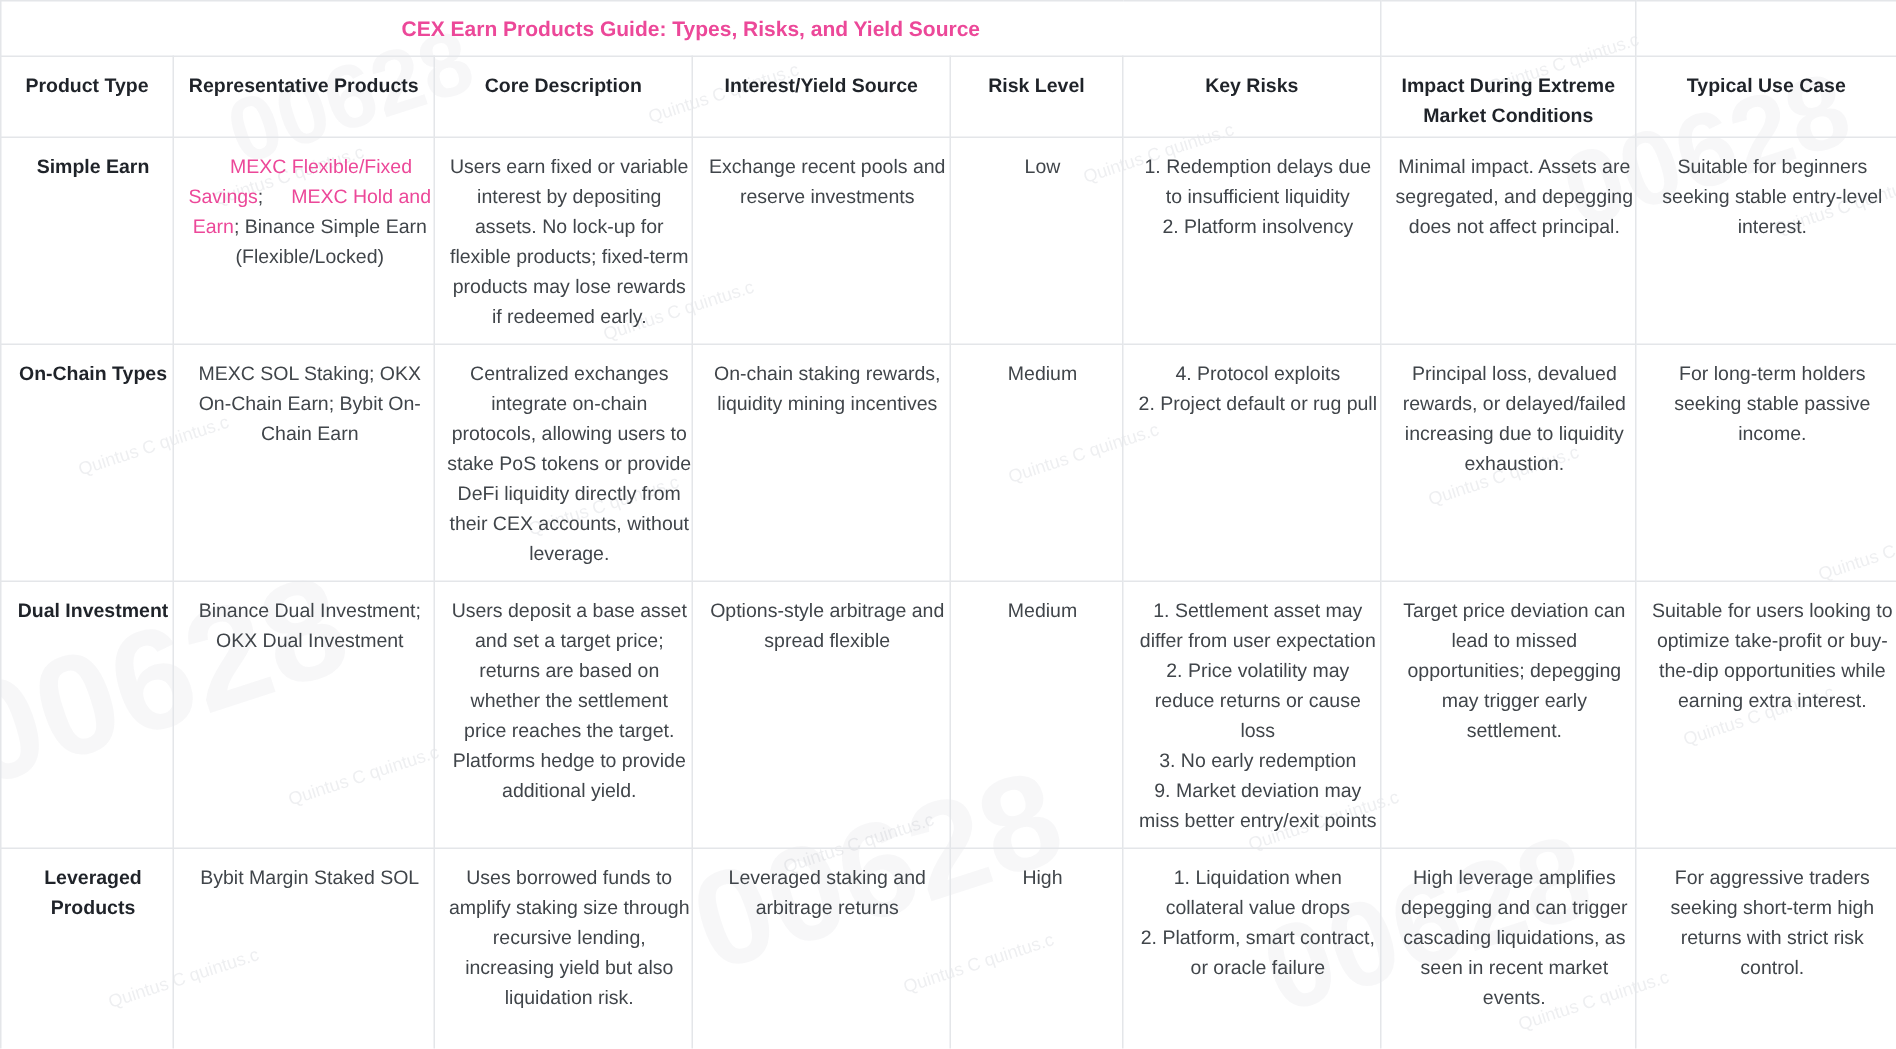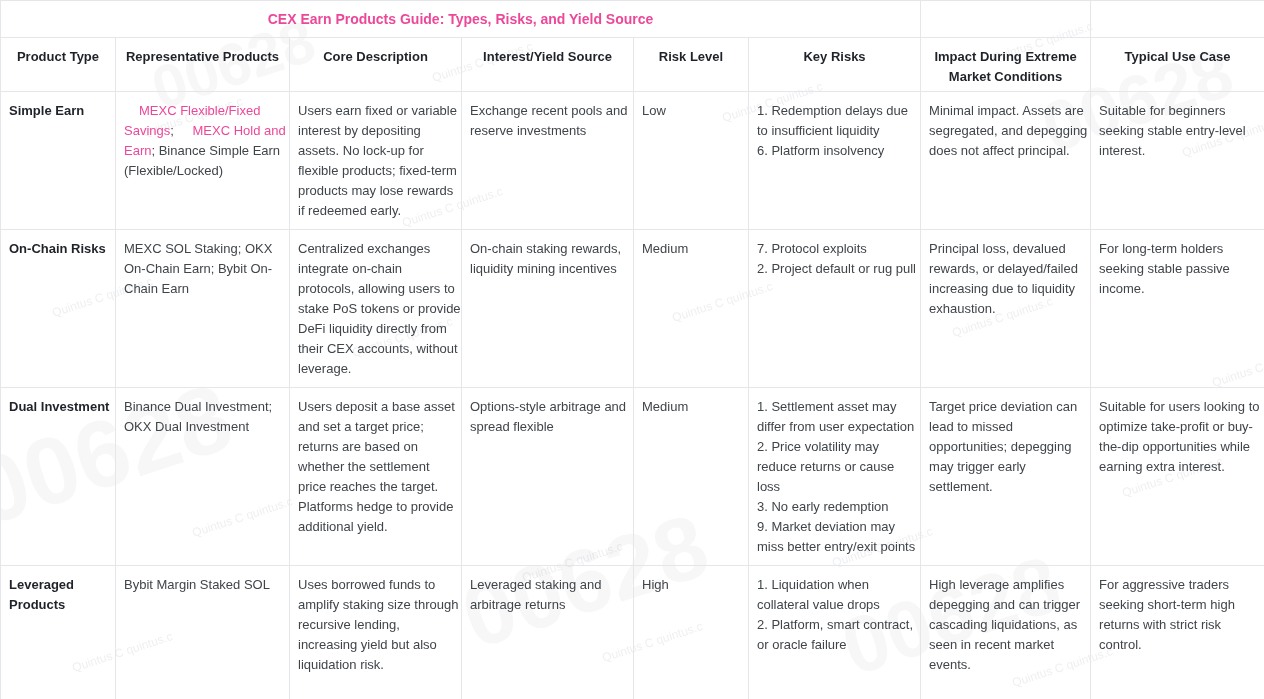--- a/index.html
+++ b/index.html
@@ -49,21 +49,21 @@
     font-size: 14px; font-weight: bold; color: #ec4899;
   }
   tr.header-row { height: 51px; }
   .header-cell {
     vertical-align: top; text-align: center;
     padding: 9px 8px 4px 8px;
     font-size: 13px; font-weight: bold; color: #1f2329;
     line-height: 20px;
   }
   .cell {
-    vertical-align: top; text-align: left;
+    vertical-align: top; text-align: center;
     padding: 9px 0 8px 8px;
     font-size: 13px; color: #40454a;
     line-height: 20px;
     word-wrap: break-word;
   }
   .c-type { font-weight: bold; color: #1f2329; }
   .link { color: #ec4899; cursor: pointer; margin-left: 15px; }
   .risk-line { margin: 0; }
   tbody tr:nth-child(1) { height: 133px; }
   tbody tr:nth-child(2) { height: 153px; }
@@ -131,33 +131,33 @@
     </thead>
     <tbody>
         <tr>
           <td class="cell c-type">Simple Earn</td>
           <td class="cell c-rep"><span class="link">MEXC Flexible/Fixed Savings</span><span>; </span><span class="link">MEXC Hold and Earn</span><span>; Binance Simple Earn (Flexible/Locked)</span></td>
           <td class="cell c-desc">Users earn fixed or variable interest by depositing assets. No lock-up for flexible products; fixed-term products may lose rewards if redeemed early.</td>
           <td class="cell c-yield">Exchange recent pools and reserve investments</td>
           <td class="cell c-risk">Low</td>
           <td class="cell c-keyrisks">
             <div class="risk-line">1. Redemption delays due to insufficient liquidity</div>
-            <div class="risk-line">6. Platform insolvency</div>
+            <div class="risk-line">2. Platform insolvency</div>
           </td>
           <td class="cell c-impact">Minimal impact. Assets are segregated, and depegging does not affect principal.</td>
           <td class="cell c-usecase">Suitable for beginners seeking stable entry-level interest.</td>
         </tr>
         <tr>
-          <td class="cell c-type">On-Chain Risks</td>
+          <td class="cell c-type">On-Chain Types</td>
           <td class="cell c-rep"><span>MEXC SOL Staking; OKX On-Chain Earn; Bybit On-Chain Earn</span></td>
           <td class="cell c-desc">Centralized exchanges integrate on-chain protocols, allowing users to stake PoS tokens or provide DeFi liquidity directly from their CEX accounts, without leverage.</td>
           <td class="cell c-yield">On-chain staking rewards, liquidity mining incentives</td>
           <td class="cell c-risk">Medium</td>
           <td class="cell c-keyrisks">
-            <div class="risk-line">7. Protocol exploits</div>
+            <div class="risk-line">4. Protocol exploits</div>
             <div class="risk-line">2. Project default or rug pull</div>
           </td>
           <td class="cell c-impact">Principal loss, devalued rewards, or delayed/failed increasing due to liquidity exhaustion.</td>
           <td class="cell c-usecase">For long-term holders seeking stable passive income.</td>
         </tr>
         <tr>
           <td class="cell c-type">Dual Investment</td>
           <td class="cell c-rep"><span>Binance Dual Investment; OKX Dual Investment</span></td>
           <td class="cell c-desc">Users deposit a base asset and set a target price; returns are based on whether the settlement price reaches the target. Platforms hedge to provide additional yield.</td>
           <td class="cell c-yield">Options-style arbitrage and spread flexible</td>

